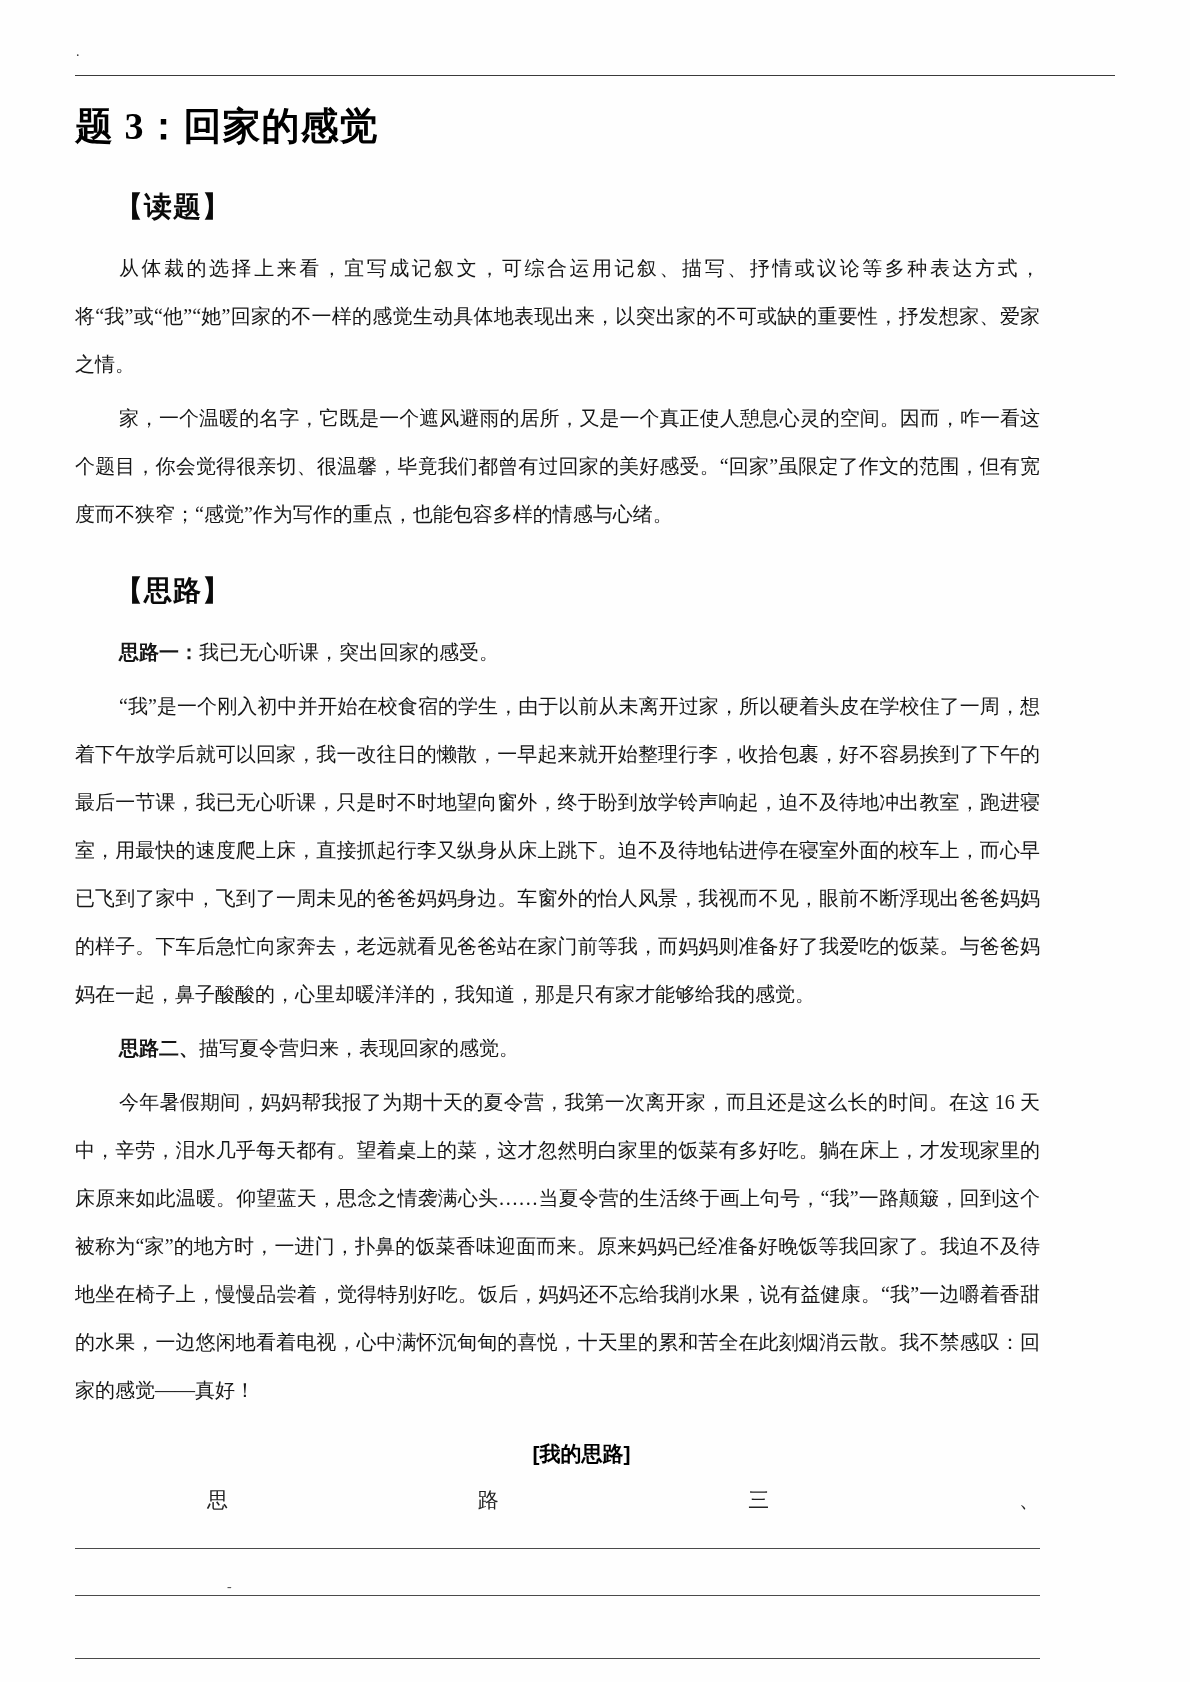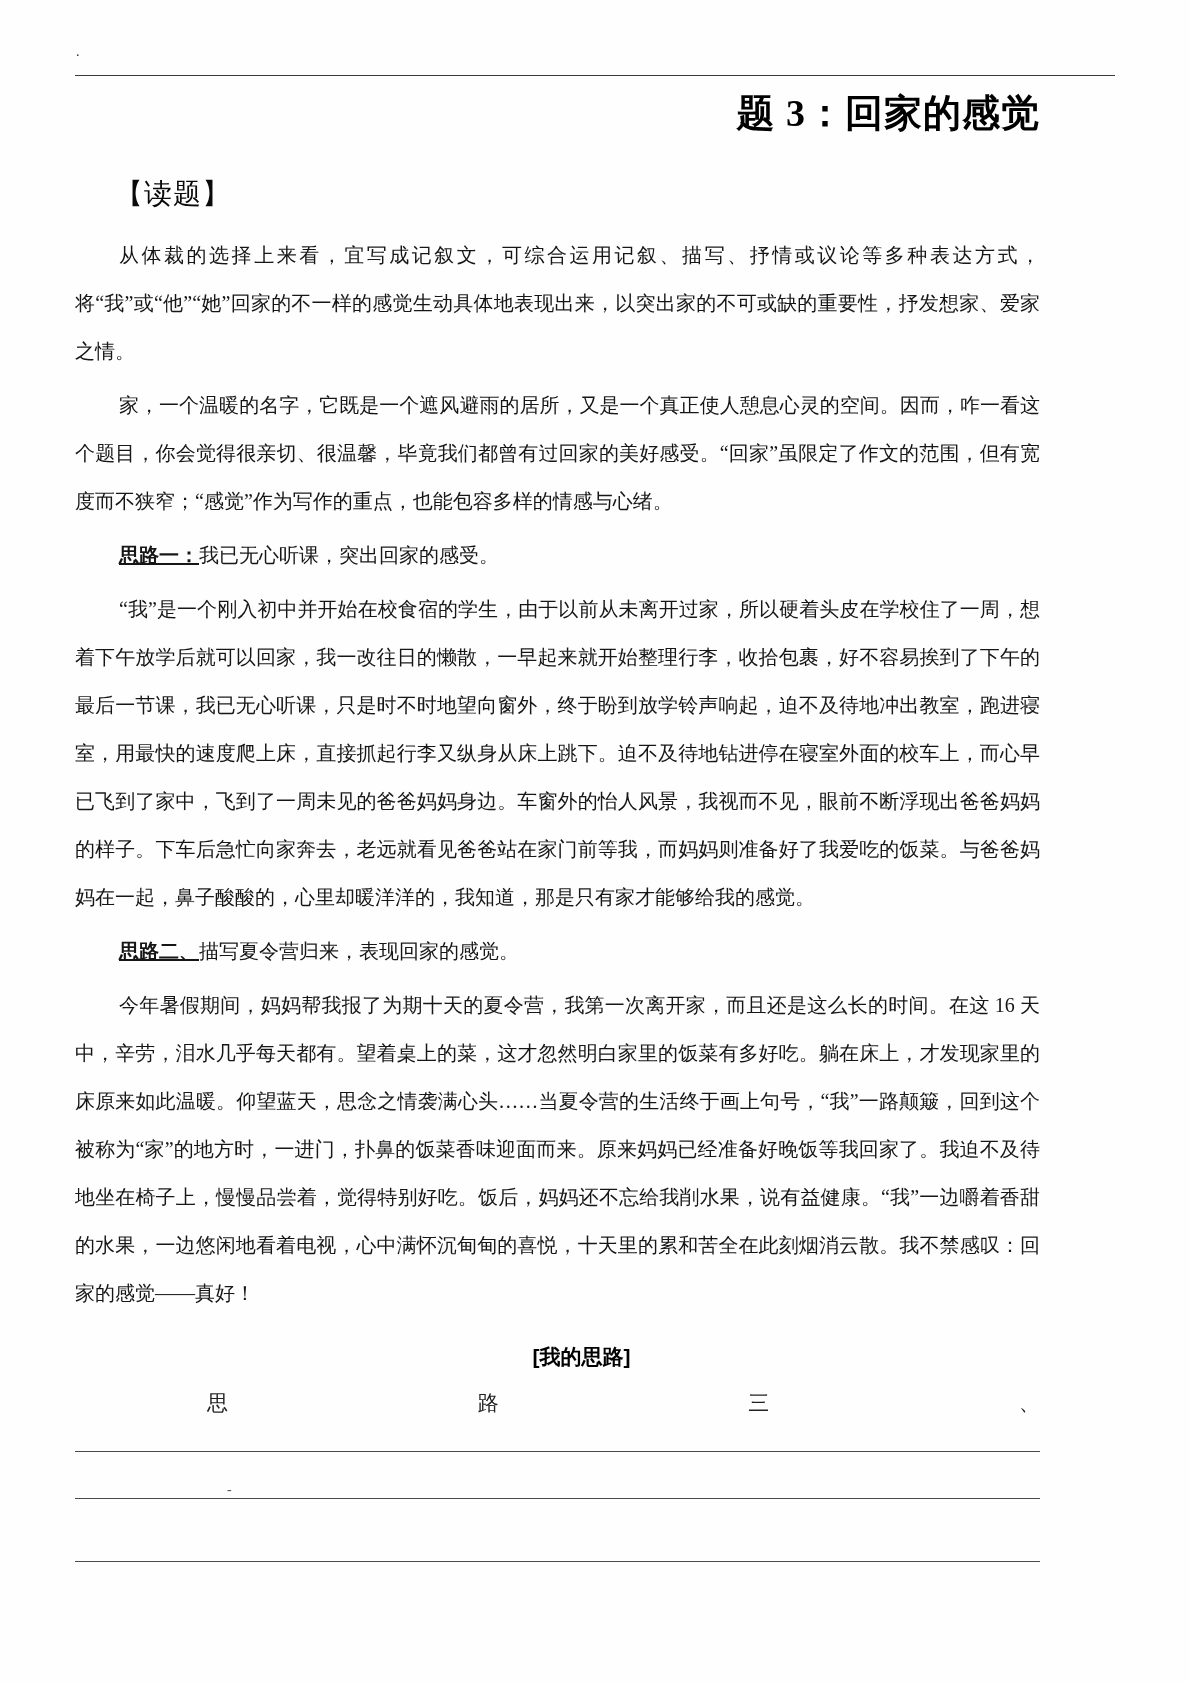--- a/index.html
+++ b/index.html
@@ -34,47 +34,46 @@
     border-top: 1.5px solid #3a3a3a;
     margin: 0;
   }
   .content {
     position: relative;
     padding: 88px 150px 0 75px;
     width: 965px;
     box-sizing: content-box;
   }
   .doc-title {
-    margin: 0 0 36px 0;
+    margin: 13px 0 36px 0;
     width: 965px;
-    text-align: right;
+    text-align: left;
     font-size: 38px;
     font-weight: bold;
     color: #000;
     letter-spacing: 1px;
   }
   .section-heading {
     margin: 34px 0 18px 0;
     font-size: 28px;
-    font-weight: normal;
+    font-weight: bold;
     color: #0a0a0a;
     padding-left: 40px;
     letter-spacing: 1px;
   }
   .body-para {
     margin: 0 0 6px 0;
     font-size: 20px;
     line-height: 48px;
     text-align: justify;
     text-indent: 2.2em;
     color: #161616;
   }
   .lead {
     font-weight: bold;
-    text-decoration: underline;
   }
   .my-idea {
     margin: 26px 0 8px 0;
     font-size: 21px;
     font-weight: bold;
     font-family: "Liberation Sans", "DejaVu Sans", sans-serif;
     color: #000;
     padding-left: 48px;
     text-align: center;
   }
@@ -119,20 +118,21 @@
 
   <div class="content">
 
     <h1 class="doc-title">题 3：回家的感觉</h1>
 
     <h2 class="section-heading">【读题】</h2>
 
     <p class="body-para">从体裁的选择上来看，宜写成记叙文，可综合运用记叙、描写、抒情或议论等多种表达方式，将“我”或“他”“她”回家的不一样的感觉生动具体地表现出来，以突出家的不可或缺的重要性，抒发想家、爱家之情。</p>
     <p class="body-para">家，一个温暖的名字，它既是一个遮风避雨的居所，又是一个真正使人憩息心灵的空间。因而，咋一看这个题目，你会觉得很亲切、很温馨，毕竟我们都曾有过回家的美好感受。“回家”虽限定了作文的范围，但有宽度而不狭窄；“感觉”作为写作的重点，也能包容多样的情感与心绪。</p>
 
+    <h2 class="section-heading">【思路】</h2>
 
     <p class="body-para"><span class="lead">思路一：</span><span>我已无心听课，突出回家的感受。</span></p>
 
     <p class="body-para">“我”是一个刚入初中并开始在校食宿的学生，由于以前从未离开过家，所以硬着头皮在学校住了一周，想着下午放学后就可以回家，我一改往日的懒散，一早起来就开始整理行李，收拾包裹，好不容易挨到了下午的最后一节课，我已无心听课，只是时不时地望向窗外，终于盼到放学铃声响起，迫不及待地冲出教室，跑进寝室，用最快的速度爬上床，直接抓起行李又纵身从床上跳下。迫不及待地钻进停在寝室外面的校车上，而心早已飞到了家中，飞到了一周未见的爸爸妈妈身边。车窗外的怡人风景，我视而不见，眼前不断浮现出爸爸妈妈的样子。下车后急忙向家奔去，老远就看见爸爸站在家门前等我，而妈妈则准备好了我爱吃的饭菜。与爸爸妈妈在一起，鼻子酸酸的，心里却暖洋洋的，我知道，那是只有家才能够给我的感觉。</p>
 
     <p class="body-para"><span class="lead">思路二、</span><span>描写夏令营归来，表现回家的感觉。</span></p>
 
     <p class="body-para">今年暑假期间，妈妈帮我报了为期十天的夏令营，我第一次离开家，而且还是这么长的时间。在这 16 天中，辛劳，泪水几乎每天都有。望着桌上的菜，这才忽然明白家里的饭菜有多好吃。躺在床上，才发现家里的床原来如此温暖。仰望蓝天，思念之情袭满心头……当夏令营的生活终于画上句号，“我”一路颠簸，回到这个被称为“家”的地方时，一进门，扑鼻的饭菜香味迎面而来。原来妈妈已经准备好晚饭等我回家了。我迫不及待地坐在椅子上，慢慢品尝着，觉得特别好吃。饭后，妈妈还不忘给我削水果，说有益健康。“我”一边嚼着香甜的水果，一边悠闲地看着电视，心中满怀沉甸甸的喜悦，十天里的累和苦全在此刻烟消云散。我不禁感叹：回家的感觉——真好！</p>
 
     <p class="my-idea">[我的思路]</p>

